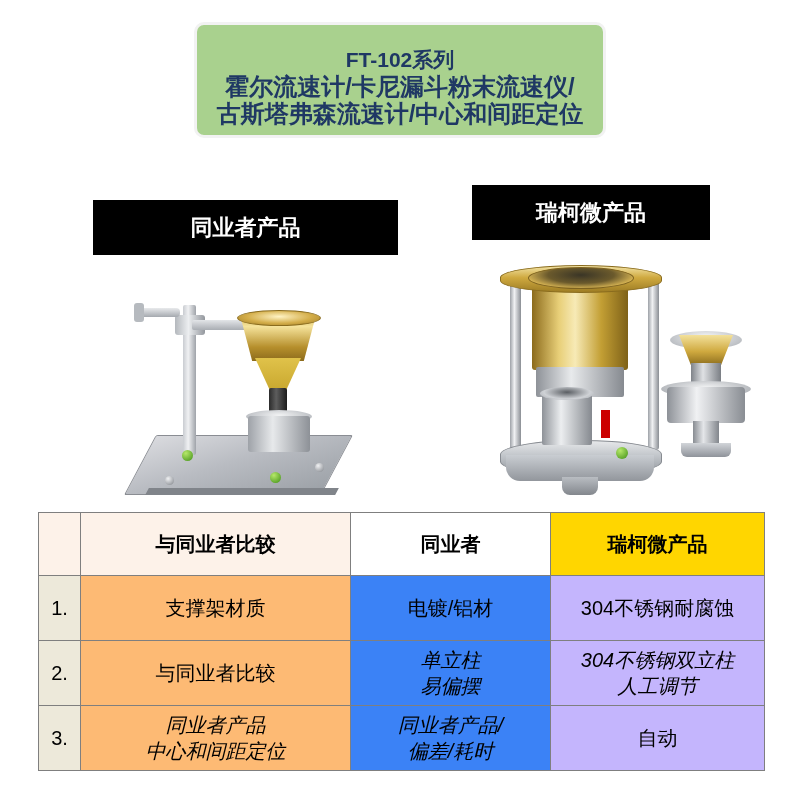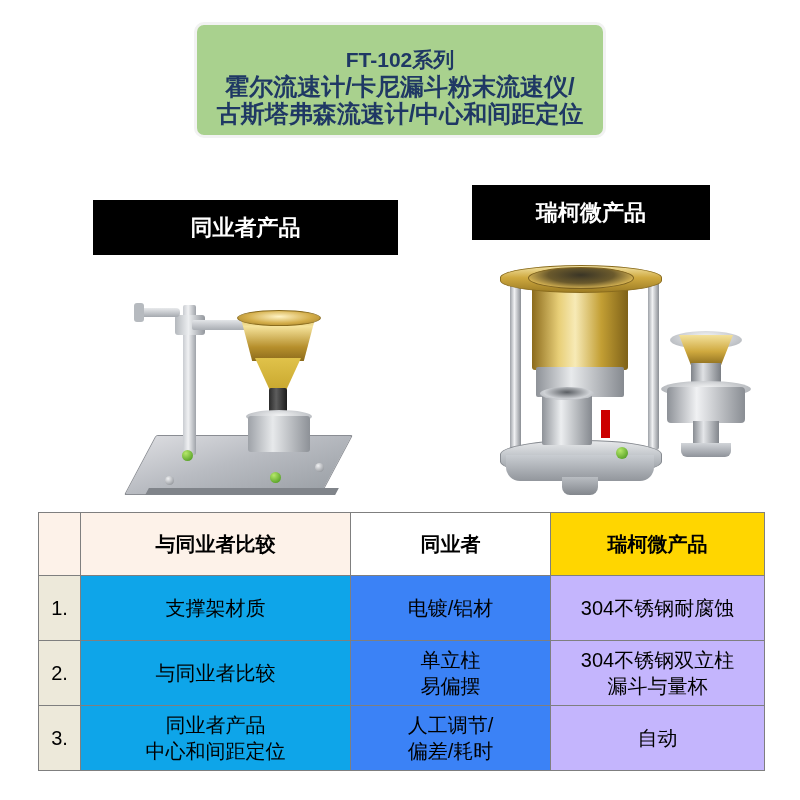--- a/index.html
+++ b/index.html
@@ -433,24 +433,24 @@
   .col-comp  { width: 200px; }
   .col-ours  { width: 214px; }
 
   thead td { height: 54px; font-weight: bold; font-size: 21px; }
   .hd-left  { background: #fdf2e9; color: #c00000; }
   .hd-mid   { background: #ffffff; color: #000000; }
   .hd-right { background: #ffd600; color: #c00000; }
 
   tbody tr td { height: 56px; }
   .cell-idx   { background: #ede9da; font-size: 19px; }
-  .cell-item  { background: #0ea5e9; }
+  .cell-item  { background: #fdba74; }
   .cell-comp  { background: #3b82f6; }
   .cell-ours  { background: #c4b5fd; }
-  .cell-two-lines { line-height: 26px; }
+  .cell-two-lines { line-height: 26px; font-style: italic; }
 </style>
 </head>
 <body>
 
 <div class="title-banner">
   <div class="title-line first">FT-102系列</div>
   <div class="title-line">霍尔流速计/卡尼漏斗粉末流速仪/</div>
   <div class="title-line">古斯塔弗森流速计/中心和间距定位</div>
 </div>
 
@@ -530,29 +530,29 @@
     </tr>
     <tr>
       <td class="cell-idx">2.</td>
       <td class="cell-item">与同业者比较</td>
       <td class="cell-comp cell-two-lines">
         <div>单立柱</div>
         <div>易偏摆</div>
       </td>
       <td class="cell-ours cell-two-lines">
         <div>304不锈钢双立柱</div>
-        <div>漏斗与量杯</div>
+        <div>人工调节</div>
       </td>
     </tr>
     <tr>
       <td class="cell-idx">3.</td>
       <td class="cell-item cell-two-lines">
         <div>同业者产品</div>
         <div>中心和间距定位</div>
       </td>
       <td class="cell-comp cell-two-lines">
-        <div>人工调节/</div>
+        <div>同业者产品/</div>
         <div>偏差/耗时</div>
       </td>
       <td class="cell-ours">自动</td>
     </tr>
   </tbody>
 </table>
 
 </body></html>

